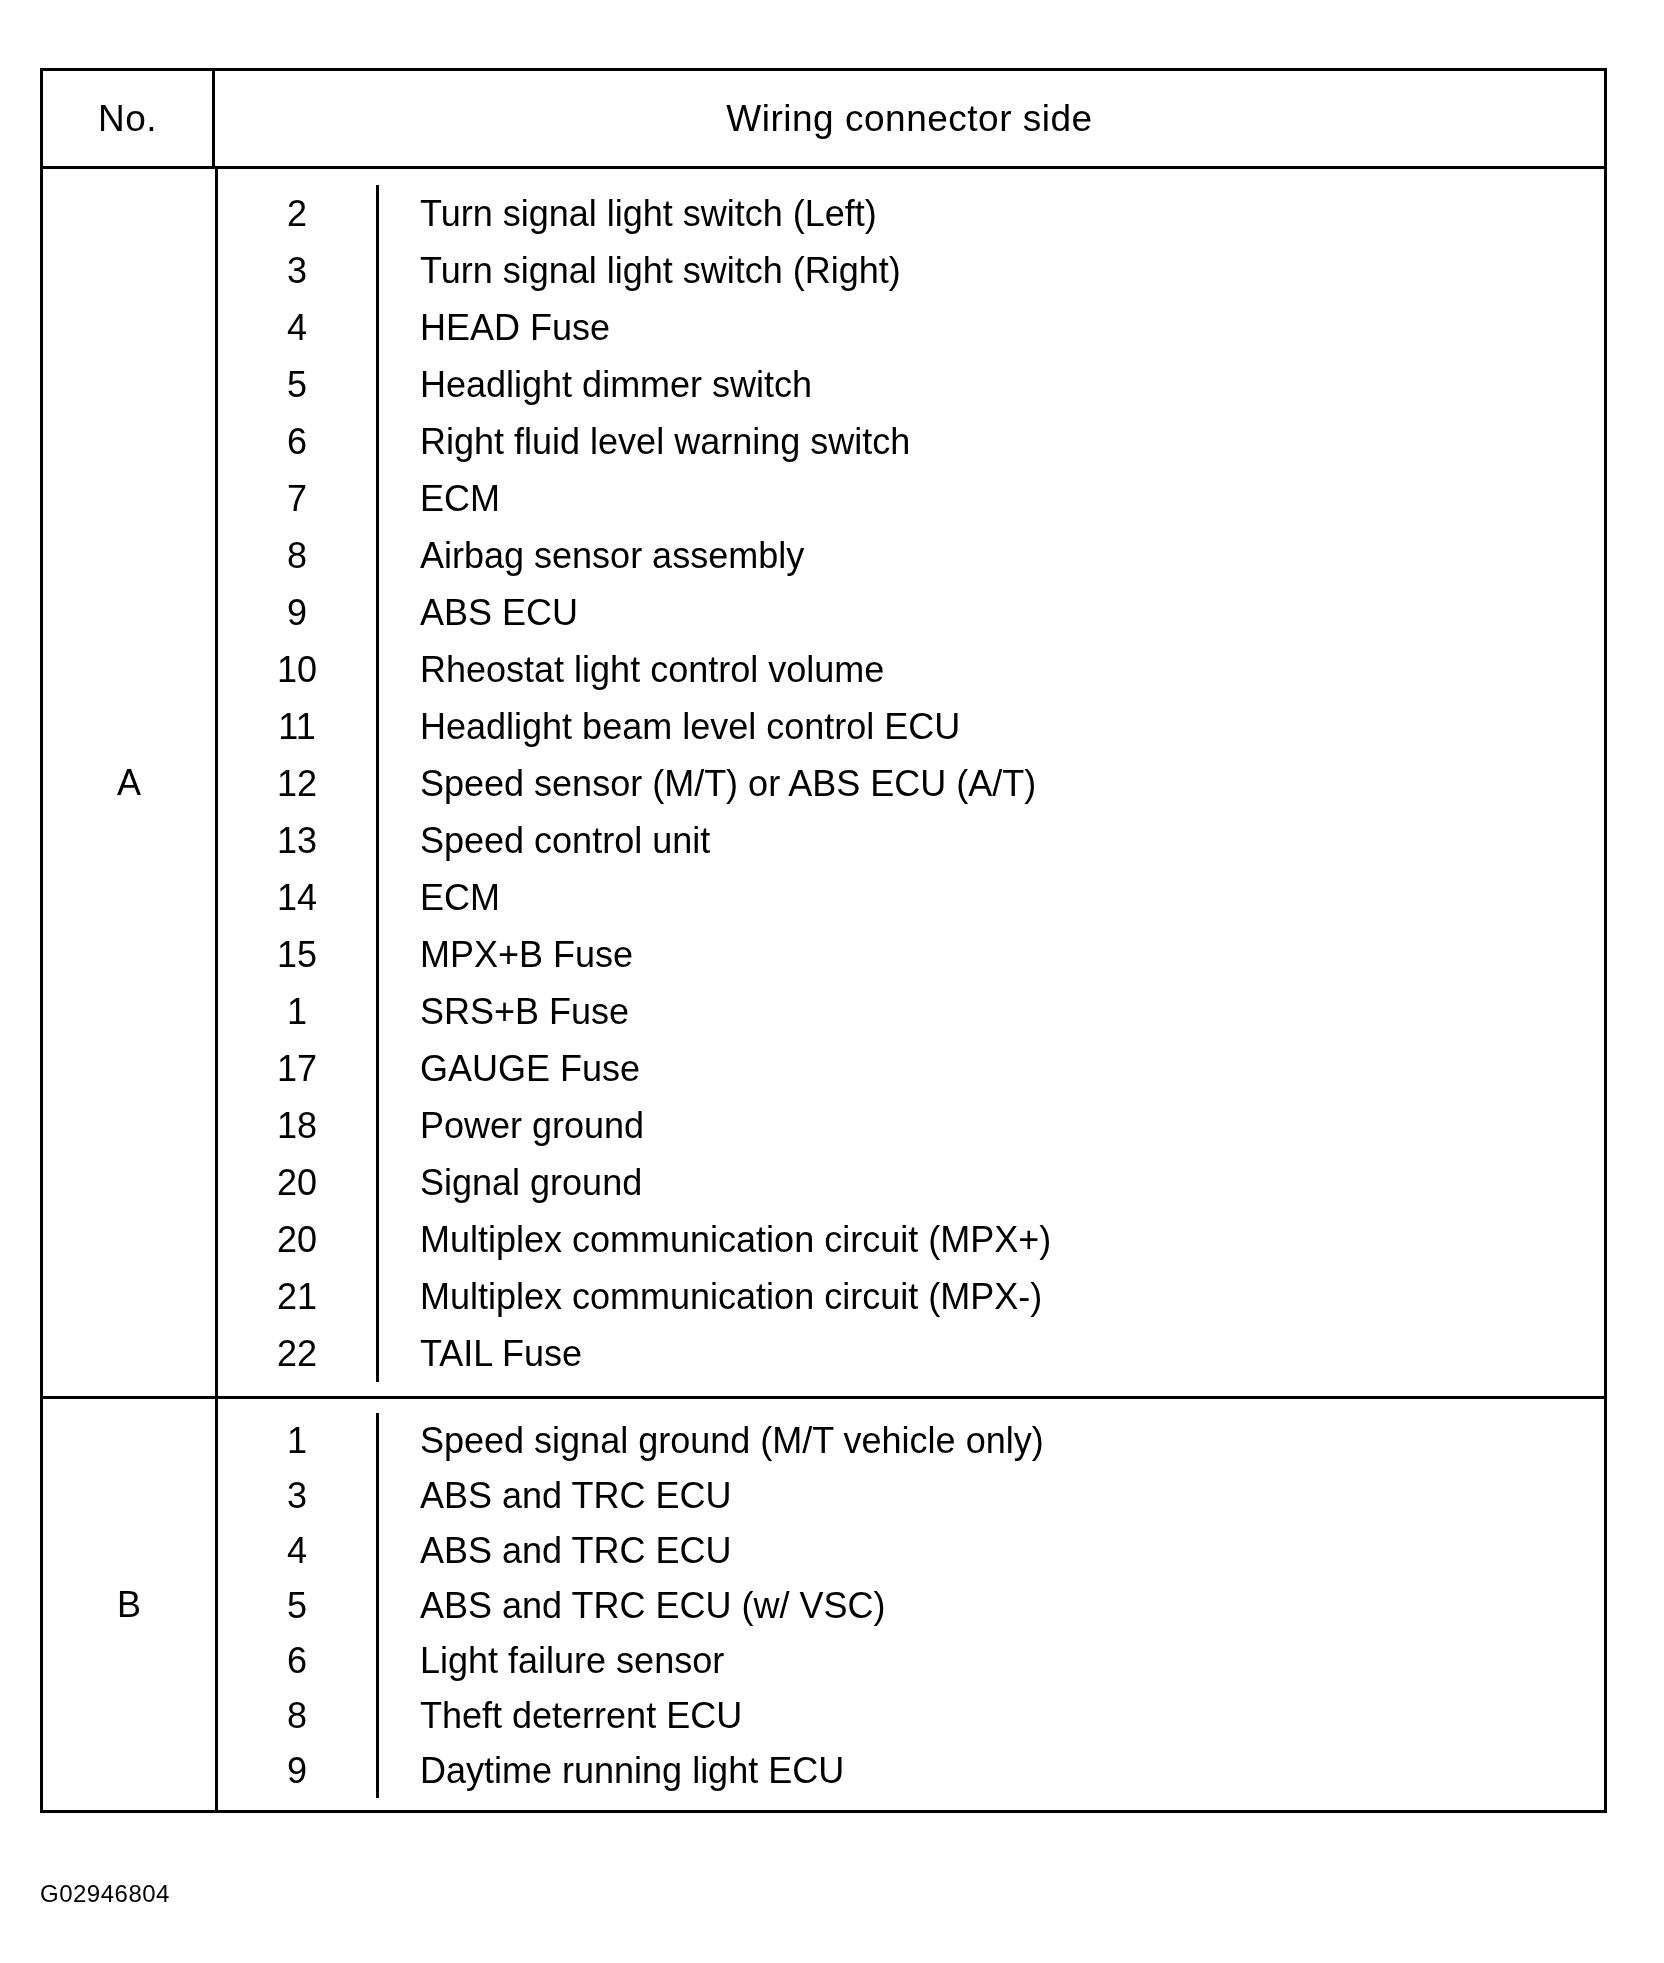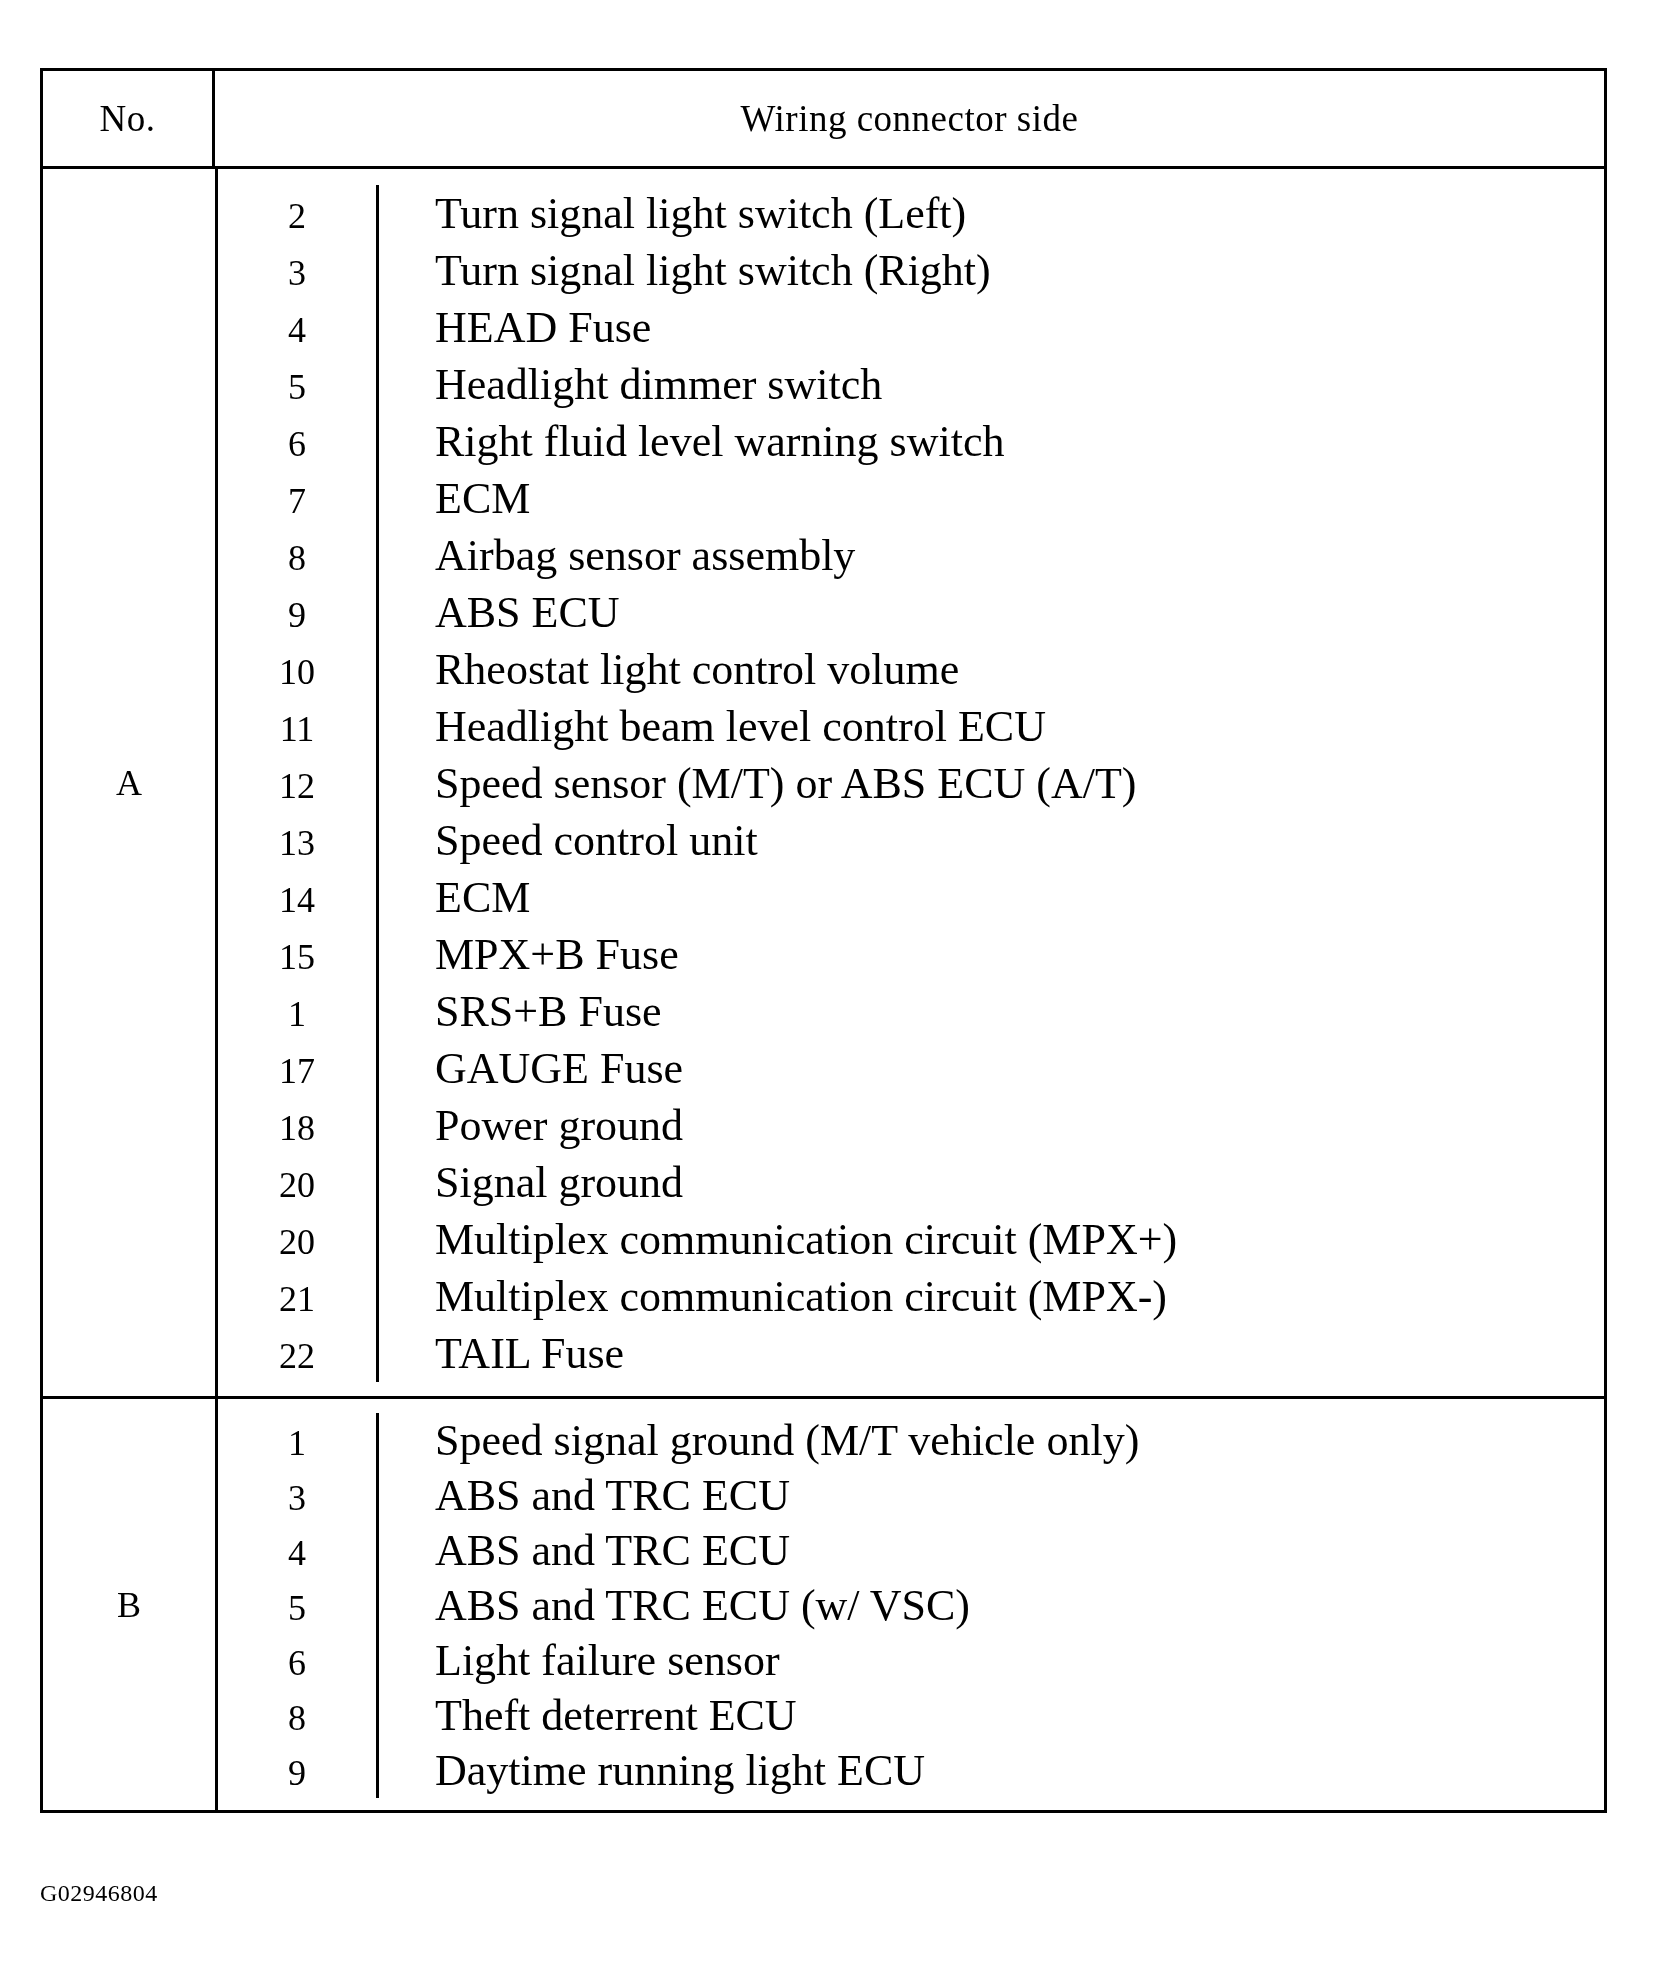--- a/index.html
+++ b/index.html
@@ -14,21 +14,20 @@
     color: #000000;
     position: relative;
     overflow: hidden;
   }
   .page {
     position: absolute;
     left: 0;
     top: 0;
     width: 1664px;
     height: 1963px;
-    font-family: Liberation Serif, serif;
   }
   .table-wrap {
     position: absolute;
     left: 40px;
     top: 68px;
     width: 1567px;
   }
   table.connector-table {
     border-collapse: collapse;
     width: 100%;
@@ -73,23 +72,23 @@
     box-sizing: border-box;
   }
   .row-sep {
     width: 3px;
     flex: 0 0 3px;
     background: #000000;
     align-self: stretch;
   }
   .row-desc {
     flex: 1 1 auto;
-    font-size: 44px;
+    font-size: 36px;
     line-height: 57px;
-    padding-left: 56px;
+    padding-left: 41px;
     box-sizing: border-box;
     white-space: nowrap;
   }
   .group-b .row-line {
     height: 55px;
   }
   .group-b .row-num,
   .group-b .row-desc {
     line-height: 55px;
   }

